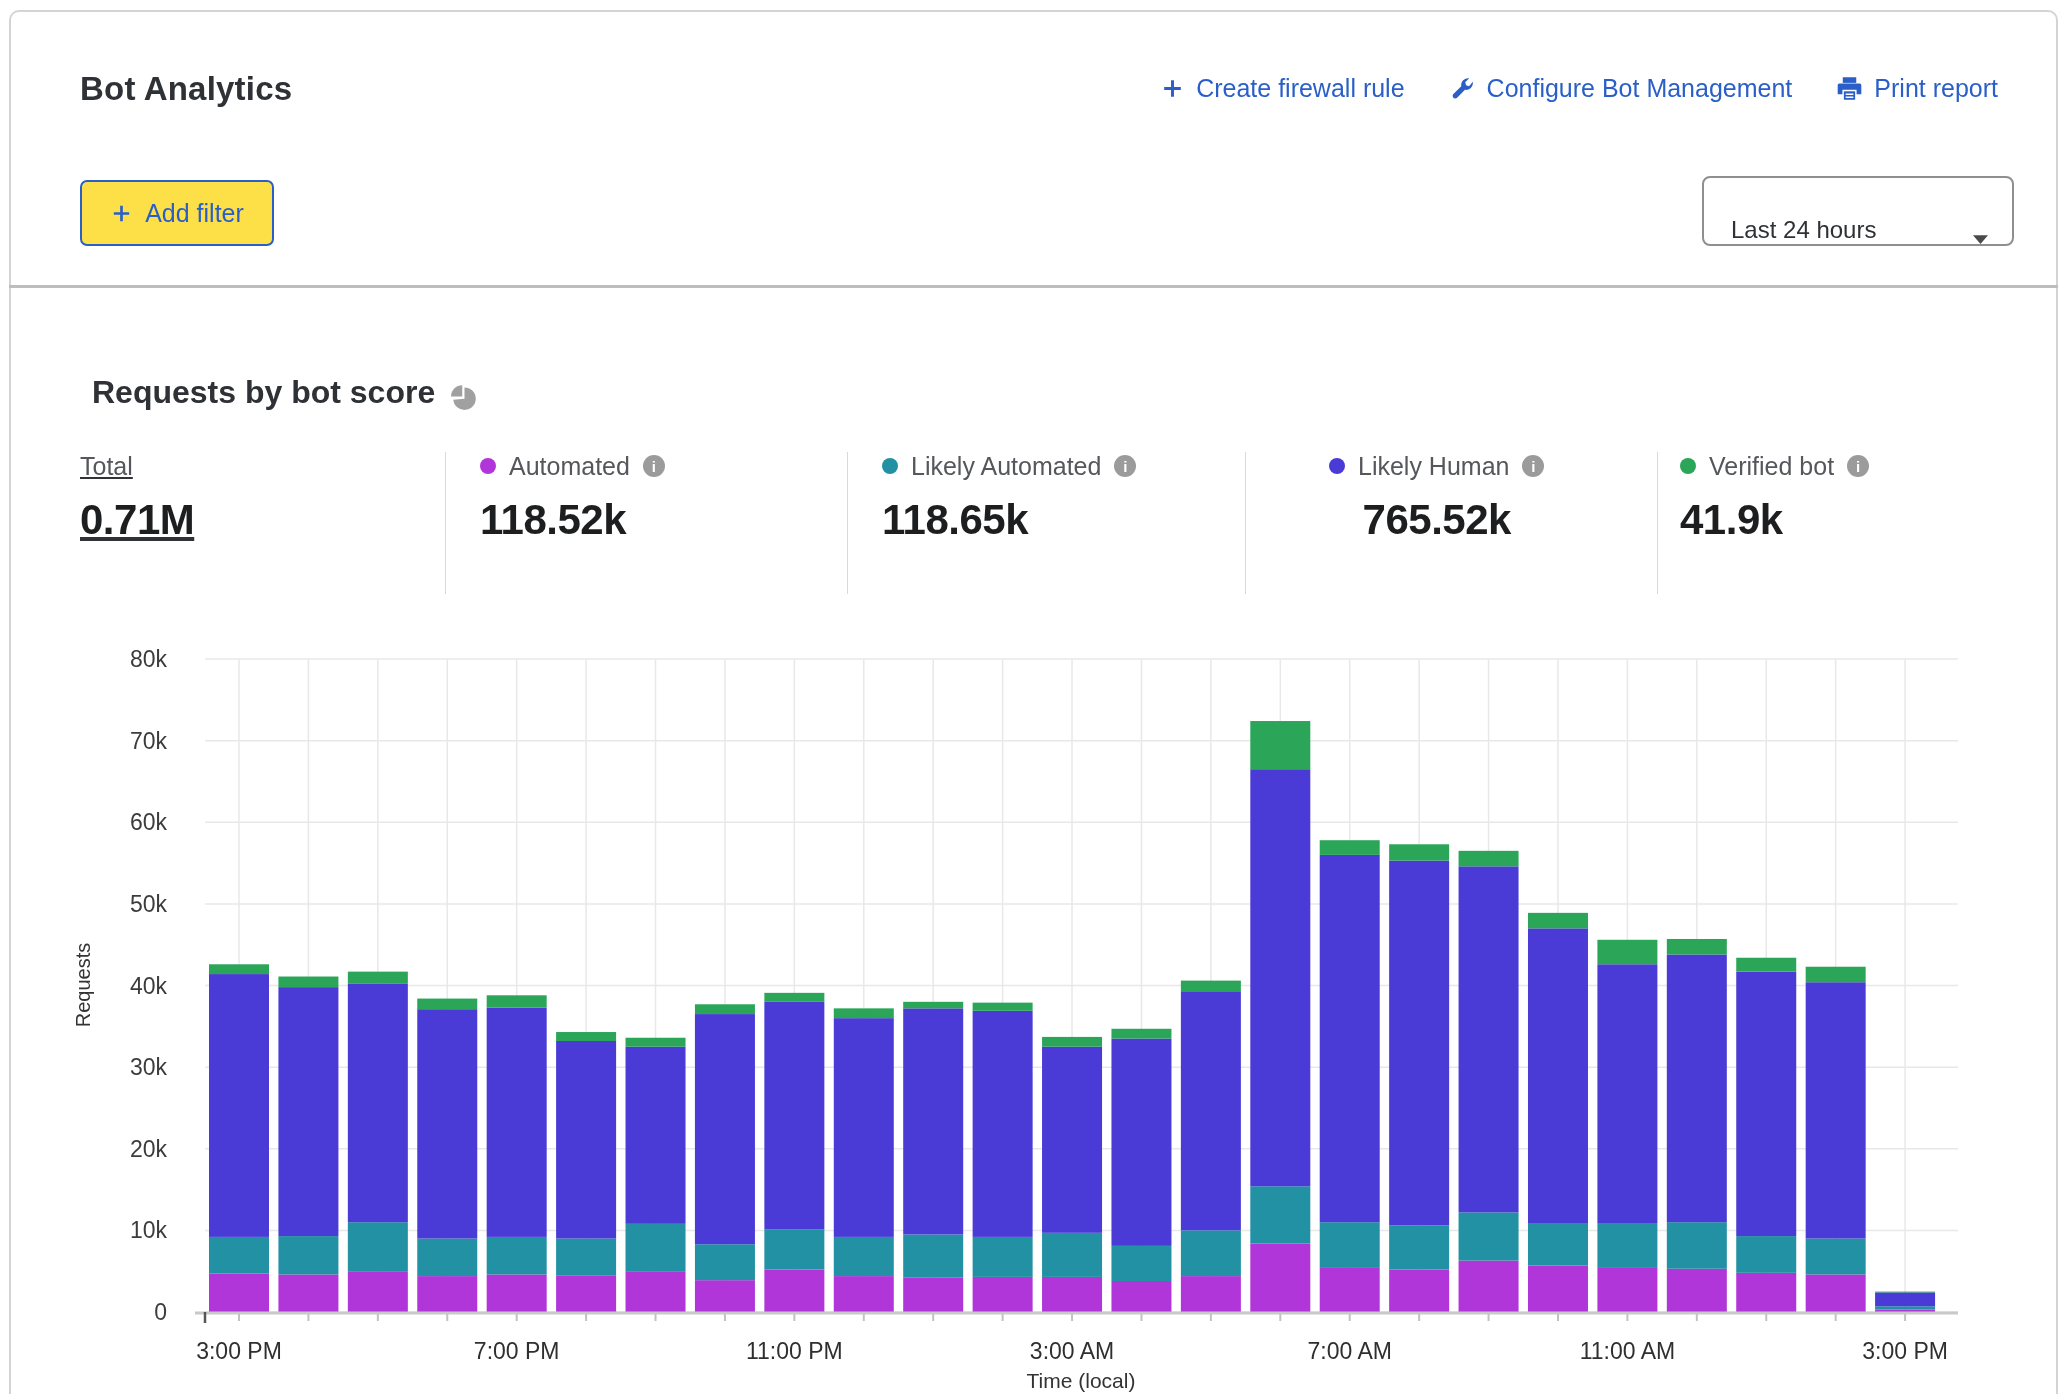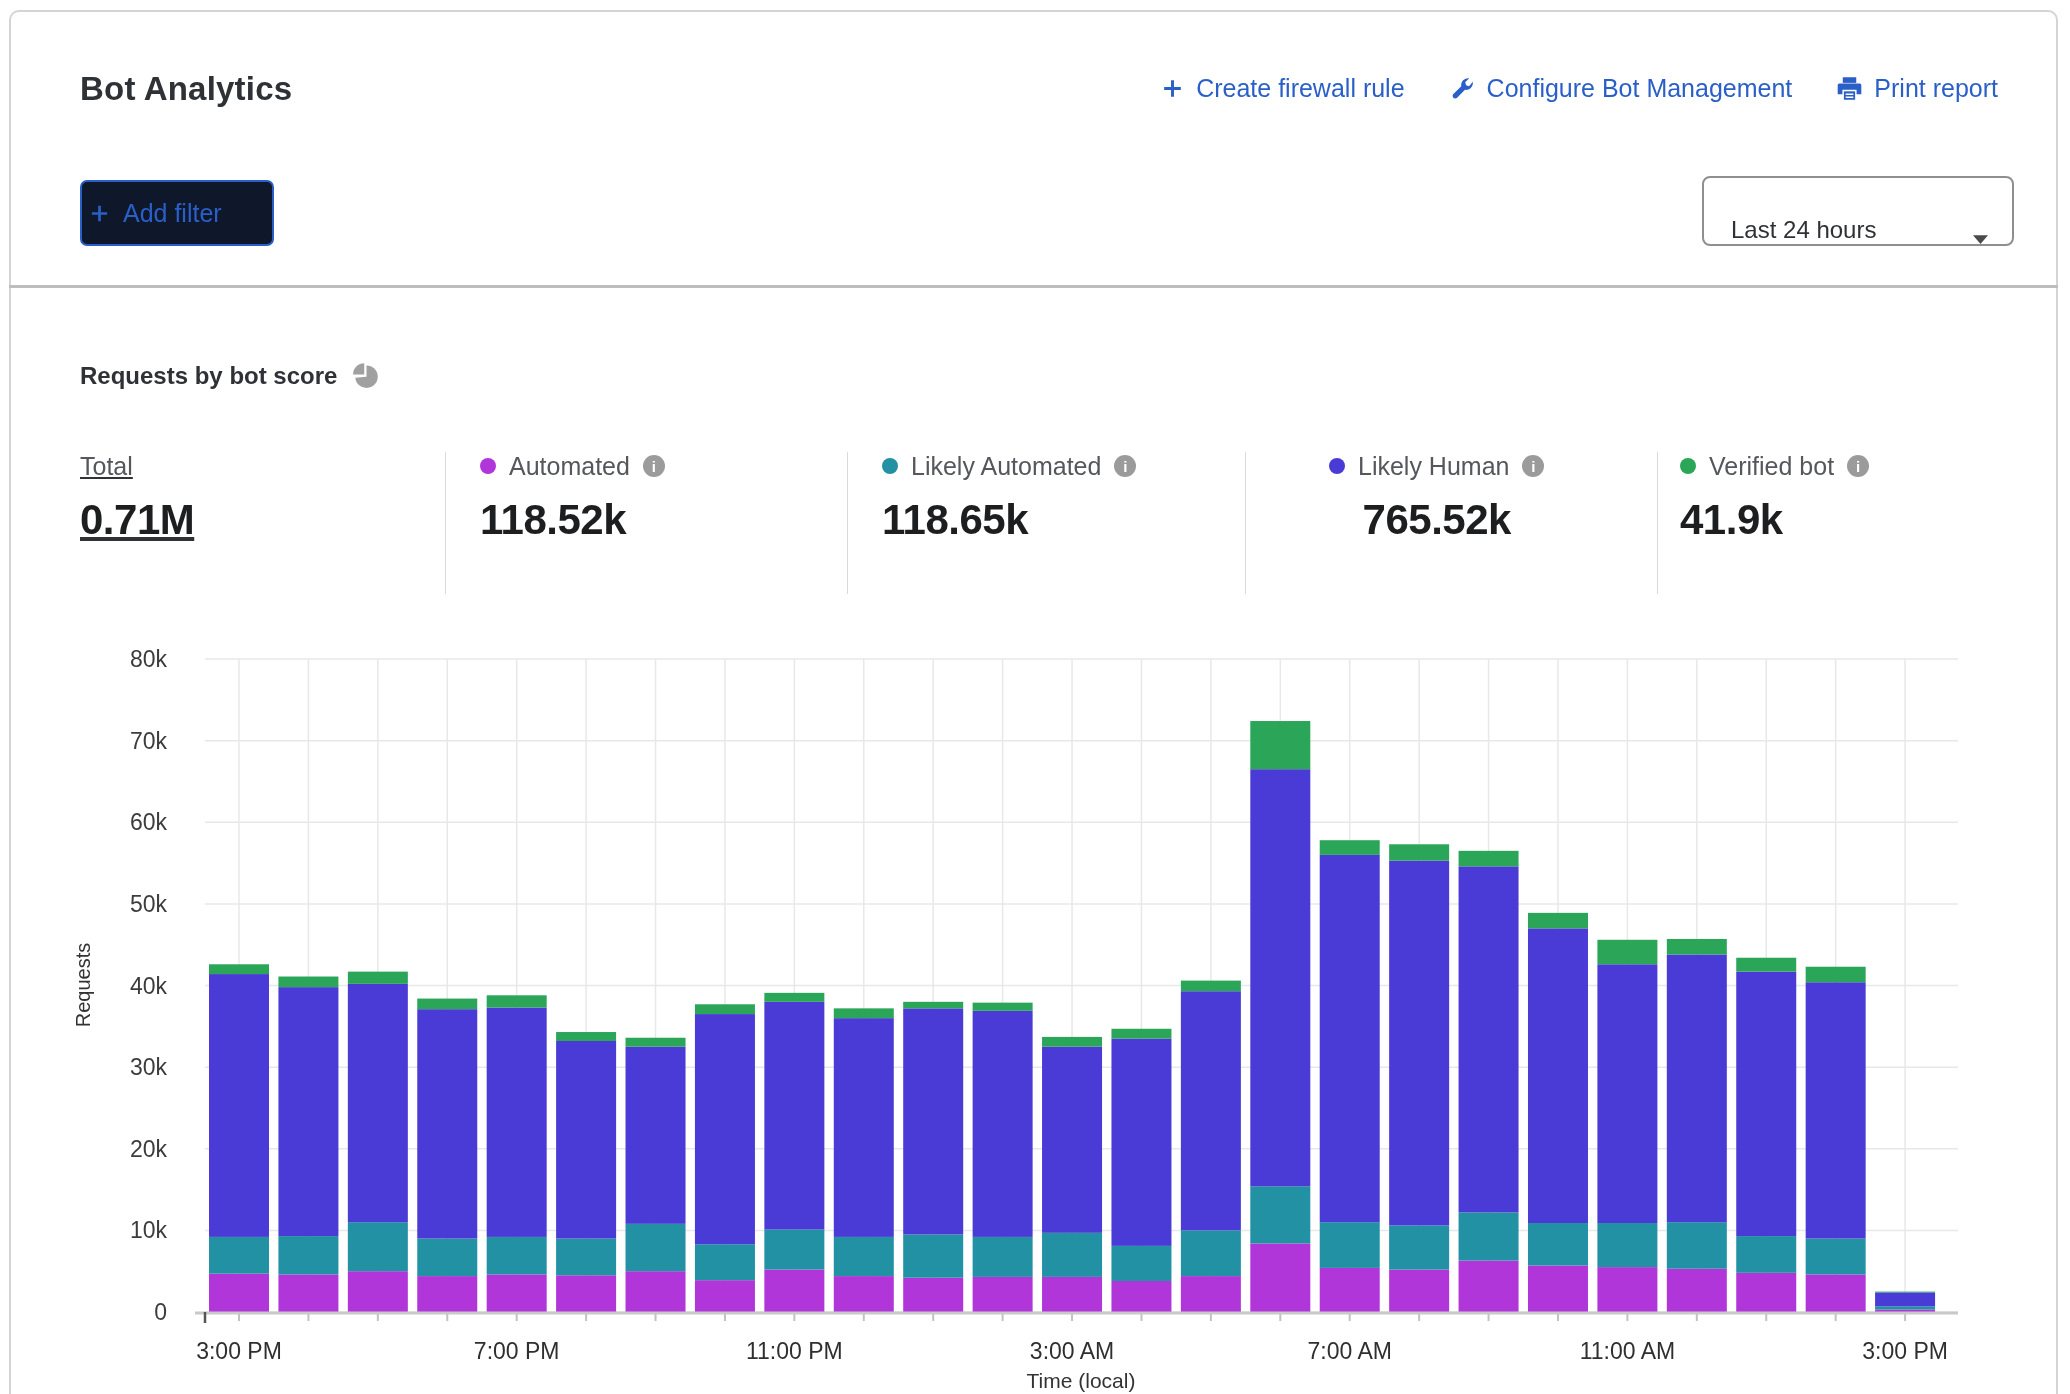--- a/index.html
+++ b/index.html
@@ -4,29 +4,29 @@
 <style>
   html,body{margin:0;padding:0;background:#ffffff;width:2070px;height:1394px;overflow:hidden;
     font-family:"Liberation Sans", sans-serif;color:#2f3237;}
   .card{position:absolute;left:9px;top:10px;width:2049px;height:1500px;
     border:2px solid #d4d4d4;border-bottom:none;border-radius:10px 10px 0 0;background:#fff;box-sizing:border-box;}
   .page-title{position:absolute;left:69px;top:58px;margin:0;font-size:33px;font-weight:700;color:#2e3135;letter-spacing:.2px;}
   .actions{position:absolute;top:62px;right:58px;display:flex;align-items:flex-start;gap:44px;}
   .action{display:flex;align-items:center;gap:11px;color:#2a5fc8;font-size:25px;cursor:pointer;text-decoration:none;}
   .action svg{flex:0 0 auto;}
   .add-filter{position:absolute;left:69px;top:168px;width:194px;height:66px;box-sizing:border-box;
-    border:2px solid #2a5fc8;border-radius:7px;background:#0f172a;color:#2a5fc8;font-size:25px;
-    display:flex;align-items:center;justify-content:flex-start;gap:12px;cursor:pointer;font-family:inherit;}
+    border:2px solid #2a5fc8;border-radius:7px;background:#fde047;color:#2a5fc8;font-size:25px;
+    display:flex;align-items:center;justify-content:center;gap:12px;cursor:pointer;font-family:inherit;}
   .dropdown{position:absolute;left:1691px;top:164px;width:312px;height:70px;box-sizing:border-box;
     border:2px solid #8f8f8f;border-radius:8px;background:#fff;display:flex;align-items:flex-end;
     padding:12px 24px 0 27px;font-size:24px;color:#2e3135;cursor:pointer;}
   .dropdown .dd-label{flex:1;}
   .header-divider{position:absolute;left:-2px;top:273px;width:2049px;height:3px;background:#bdbdbd;}
-  .section-title{position:absolute;left:69px;top:350px;margin:0;font-size:24px;font-weight:700;color:#2e3135;
-    display:flex;align-items:flex-start;gap:16px;}
+  .section-title{position:absolute;left:69px;top:350px;margin:12px;font-size:32px;font-weight:700;color:#2e3135;
+    display:flex;align-items:flex-end;gap:16px;}
   .stat{position:absolute;top:438px;}
   .stat-label{display:flex;align-items:center;gap:13px;font-size:25px;color:#55575c;height:32px;}
   .stat-value{margin-top:14px;font-size:42px;font-weight:700;color:#1d1e20;letter-spacing:-.5px;}
   .dot{width:16px;height:16px;border-radius:50%;display:inline-block;}
   .info{width:22px;height:22px;border-radius:50%;background:#9b9b9b;color:#fff;font-size:15px;font-weight:700;
     display:inline-flex;align-items:center;justify-content:center;font-style:normal;}
   .stat-divider{position:absolute;top:440px;width:1px;height:142px;background:#d9d9d9;}
   #chart{position:absolute;left:0;top:614px;width:2070px;height:780px;}
 </style>
 </head>

